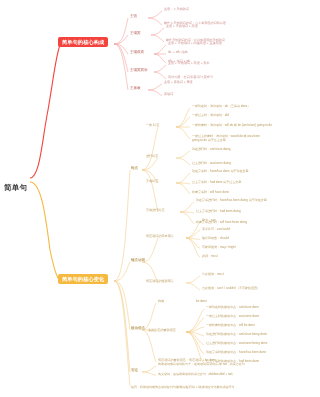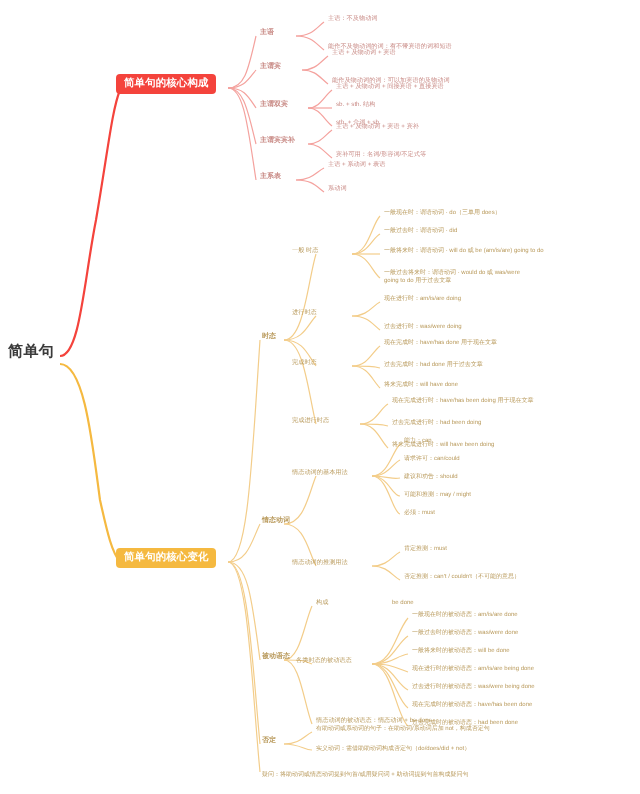--- a/index.html
+++ b/index.html
@@ -106,21 +106,21 @@
       <path d="M186 332 C 196 332, 198 334, 204 336"></path>
       <path d="M186 332 C 196 332, 198 342, 204 345"></path>
       <path d="M186 332 C 196 332, 198 350, 204 354"></path>
       <path d="M186 332 C 196 332, 198 358, 204 363"></path>
 
       <path d="M142 372 C 150 372, 152 368, 156 366"></path>
       <path d="M142 372 C 150 372, 152 375, 156 375"></path>
     </g>
   </svg>
 
-  <div class="node root" style="left:4px; top:172px;">简单句</div>
+  <div class="node root" style="left:4px; top:184px;">简单句</div>
 
   <div class="node pill pill-red" style="left:58px; top:37px;">简单句的核心构成</div>
 
   <div class="node l2 leafred" style="left:130px; top:15px;">主语</div>
   <div class="node l3 leafred" style="left:164px; top:8px;">主语：不及物动词</div>
   <div class="node l3 leafred" style="left:164px; top:22px;">能作不及物动词的词：有不带宾语的词和短语</div>
 
   <div class="node l2 leafred" style="left:130px; top:32px;">主谓宾</div>
   <div class="node l3 leafred" style="left:166px; top:25px;">主语 + 及物动词 + 宾语</div>
   <div class="node l3 leafred" style="left:166px; top:39px;">能作及物动词的词：可以加宾语的及物动词</div>

